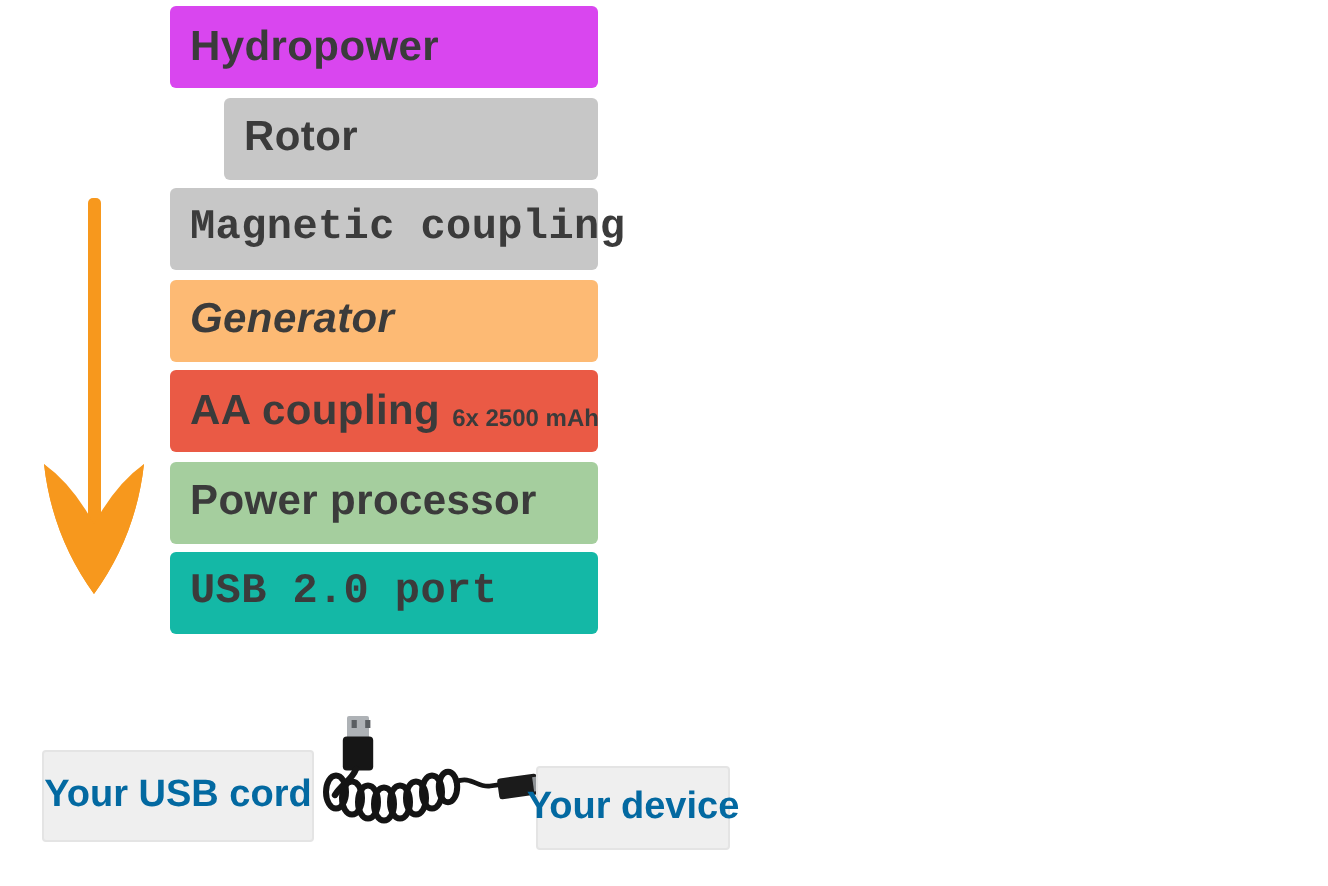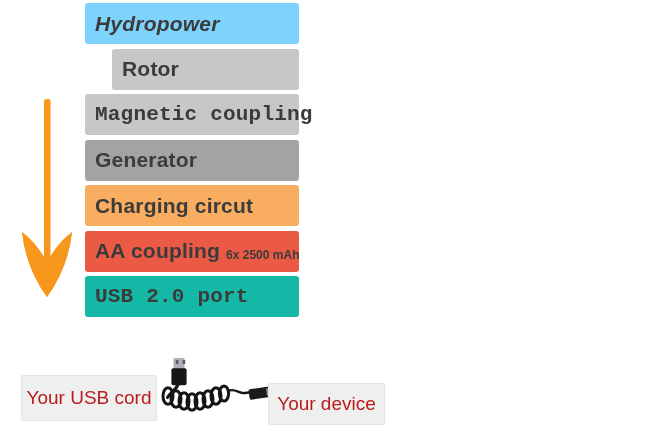--- a/index.html
+++ b/index.html
@@ -63,77 +63,77 @@
   }
   .tag {
     position: absolute;
     background: #efefef;
     border: 1px solid #e4e4e4;
     border-radius: 2px;
     display: flex;
     align-items: center;
     justify-content: center;
     box-sizing: border-box;
-    font-weight: normal;
+    font-weight: bold;
     font-size: 19px;
-    color: #b91c1c;
+    color: #0369a1;
     white-space: nowrap;
   }
   .tag-cord {
     left: 21px;
     top: 375px;
     width: 136px;
     height: 46px;
   }
   .tag-device {
     left: 268px;
     top: 383px;
-    width: 117px;
+    width: 97px;
     height: 42px;
   }
 </style>
 </head>
 <body>
 
 <div class="stage">
 
   <svg class="arrow-svg" viewBox="0 0 70 206" xmlns="http://www.w3.org/2000/svg">
     <rect x="30" y="3" width="6.5" height="169" rx="2.5" fill="#f7981d"></rect>
     <path d="M 8 136
              Q 12 172 33 201
              Q 54 172 58 136
              Q 44 146 33 166
              Q 22 146 8 136 Z" fill="#f7981d"></path>
     <path d="M 8 136 Q 22 152 33 166 Q 44 152 58 136 Q 54 172 33 201 Q 12 172 8 136 Z" fill="#f7981d"></path>
   </svg>
 
   <div class="stack">
-    <div class="box" style="background: #7dd3fc; font-style: italic;">
+    <div class="box" style="background: #d946ef;">
       <span class="box-label">Hydropower</span>
       <span class="box-sublabel"></span>
     </div>
     <div class="box" style="background: rgb(199, 199, 199); margin-left: 27px;">
       <span class="box-label">Rotor</span>
       <span class="box-sublabel"></span>
     </div>
     <div class="box" style="background: rgb(199, 199, 199); font-family: Liberation Mono, monospace;">
       <span class="box-label">Magnetic coupling</span>
       <span class="box-sublabel"></span>
     </div>
-    <div class="box" style="background: #a3a3a3;">
+    <div class="box" style="background: #fdba74; font-style: italic;">
       <span class="box-label">Generator</span>
-      <span class="box-sublabel"></span>
-    </div>
-    <div class="box" style="background: rgb(249, 173, 96);">
-      <span class="box-label">Charging circut</span>
       <span class="box-sublabel"></span>
     </div>
     <div class="box" style="background: rgb(234, 90, 69);">
       <span class="box-label">AA coupling</span>
       <span class="box-sublabel">6x 2500 mAh</span>
+    </div>
+    <div class="box" style="background: rgb(165, 206, 158);">
+      <span class="box-label">Power processor</span>
+      <span class="box-sublabel"></span>
     </div>
     <div class="box" style="background: #14b8a6; font-family: Liberation Mono, monospace;">
       <span class="box-label">USB 2.0 port</span>
       <span class="box-sublabel"></span>
     </div>
   </div>
 
   <svg class="cable-svg" viewBox="0 0 116 62" xmlns="http://www.w3.org/2000/svg">
 
     <rect x="15.5" y="2" width="11" height="11.5" rx="1" fill="#aeb2b6"></rect>

